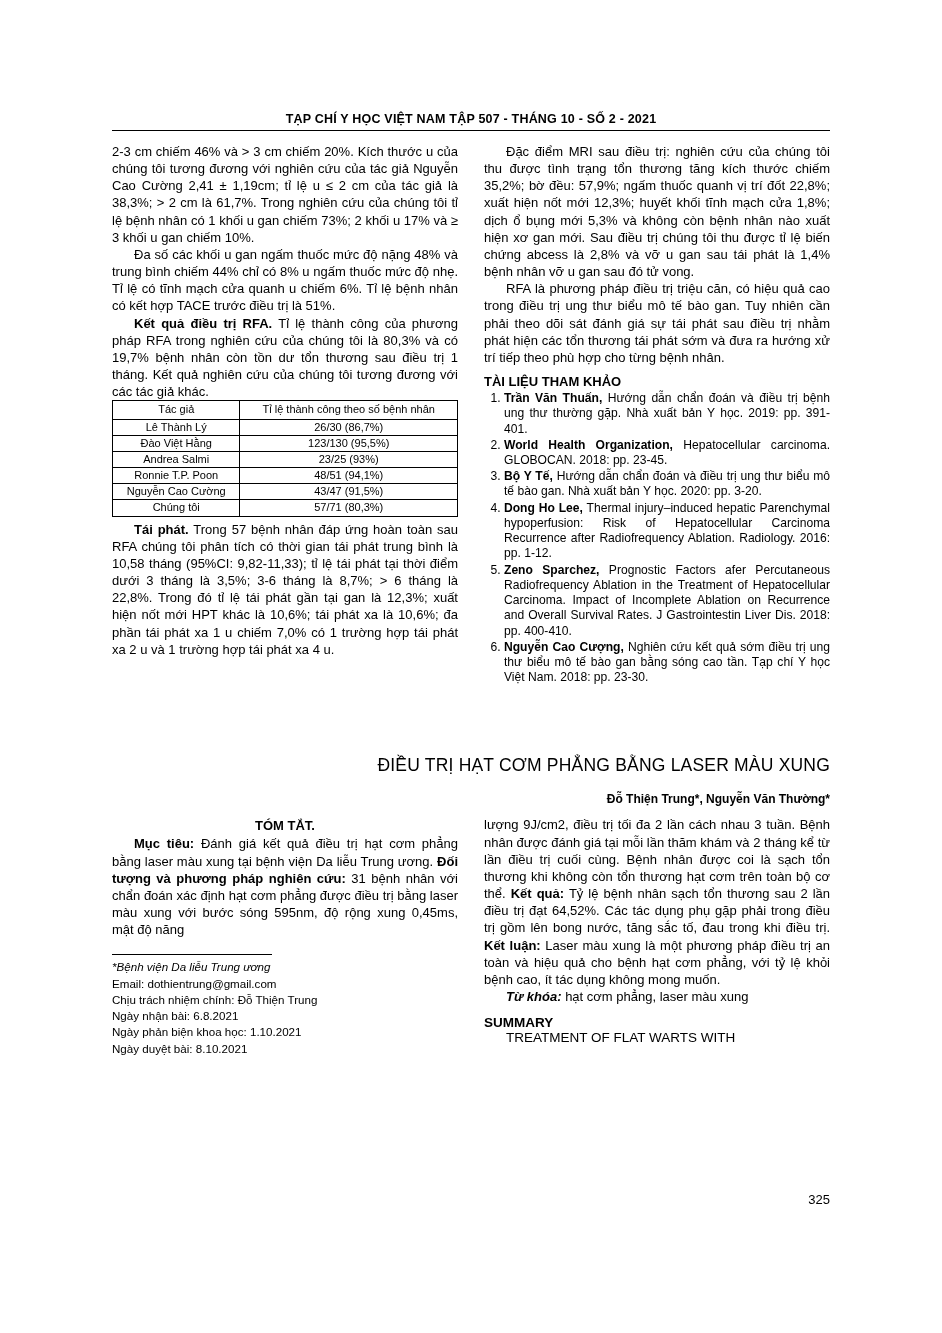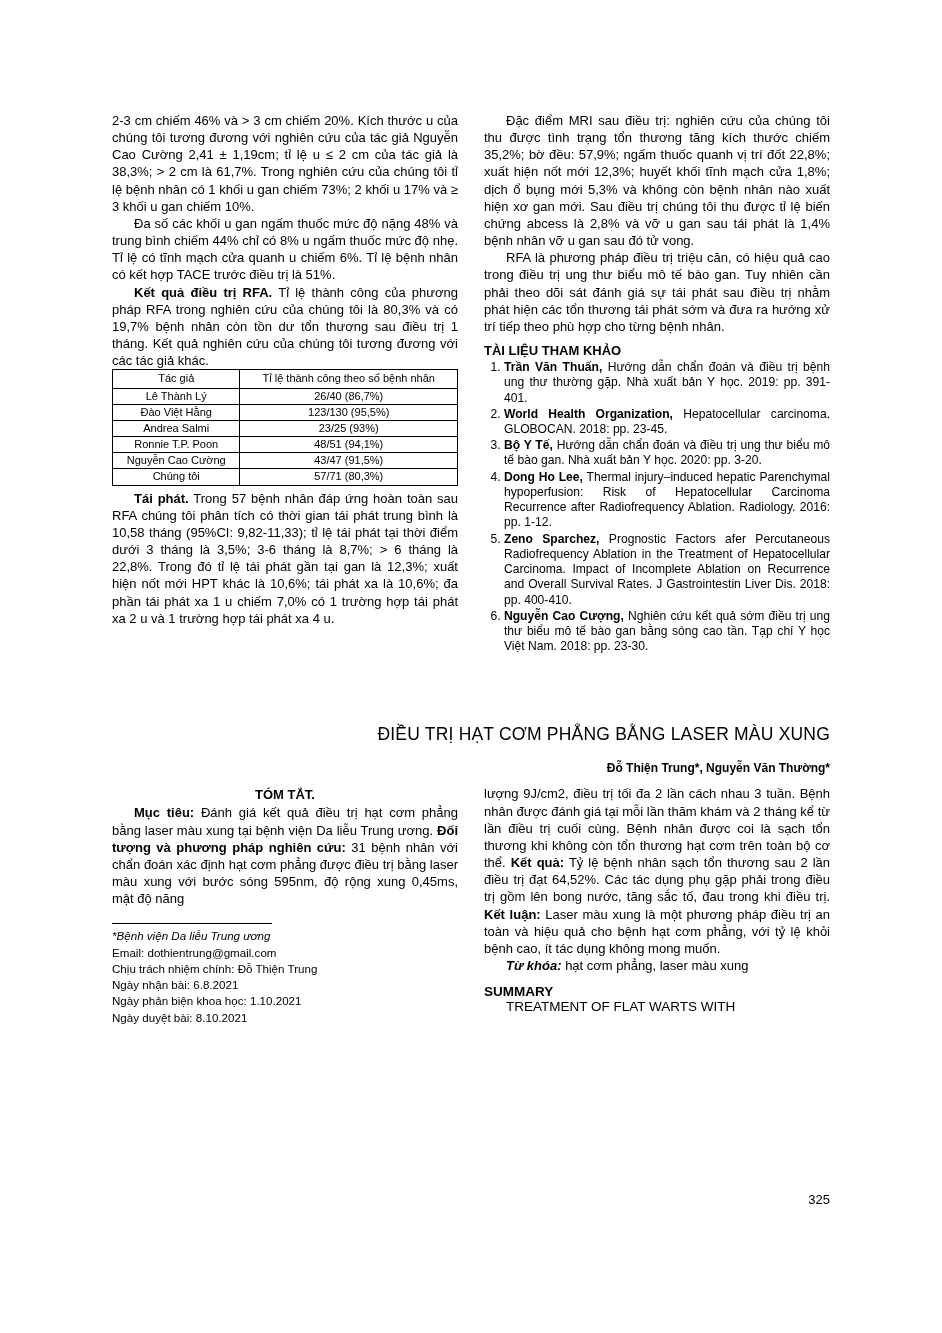--- a/index.html
+++ b/index.html
@@ -133,37 +133,38 @@
     font-size: 13.5px;
     text-indent: 22px;
   }
 </style>
 </head>
 <body>
 
 <div class="page">
   <div class="content">
 
+    <div class="running-head">TẠP CHÍ Y HỌC VIỆT NAM TẬP 507 - THÁNG 10 - SỐ 2 - 2021</div>
 
     <div class="cols">
 
       <div class="col">
         <p>2-3 cm chiếm 46% và &gt; 3 cm chiếm 20%. Kích thước u của chúng tôi tương đương với nghiên cứu của tác giả Nguyễn Cao Cường 2,41 ± 1,19cm; tỉ lệ u ≤ 2 cm của tác giả là 38,3%; &gt; 2 cm là 61,7%. Trong nghiên cứu của chúng tôi tỉ lệ bệnh nhân có 1 khối u gan chiếm 73%; 2 khối u 17% và ≥ 3 khối u gan chiếm 10%.</p>
         <p class="ind">Đa số các khối u gan ngấm thuốc mức độ nặng 48% và trung bình chiếm 44% chỉ có 8% u ngấm thuốc mức độ nhẹ. Tỉ lệ có tĩnh mạch cửa quanh u chiếm 6%. Tỉ lệ bệnh nhân có kết hợp TACE trước điều trị là 51%.</p>
         <p class="ind"><span class="bold">Kết quả điều trị RFA.</span><span> Tỉ lệ thành công của phương pháp RFA trong nghiên cứu của chúng tôi là 80,3% và có 19,7% bệnh nhân còn tồn dư tổn thương sau điều trị 1 tháng. Kết quả nghiên cứu của chúng tôi tương đương với các tác giả khác.</span></p>
 
         <table class="tbl">
           <tbody>
               <tr>
             <th>Tác giả</th>
             <th>Tỉ lệ thành công theo số bệnh nhân</th>
           </tr>
           <tr>
             <td>Lê Thành Lý</td>
-            <td>26/40 (86,7%)</td>
+            <td>26/30 (86,7%)</td>
           </tr>
           <tr>
             <td>Đào Việt Hằng</td>
             <td>123/130 (95,5%)</td>
           </tr>
           <tr>
             <td>Andrea Salmi</td>
             <td>23/25 (93%)</td>
           </tr>
           <tr>

